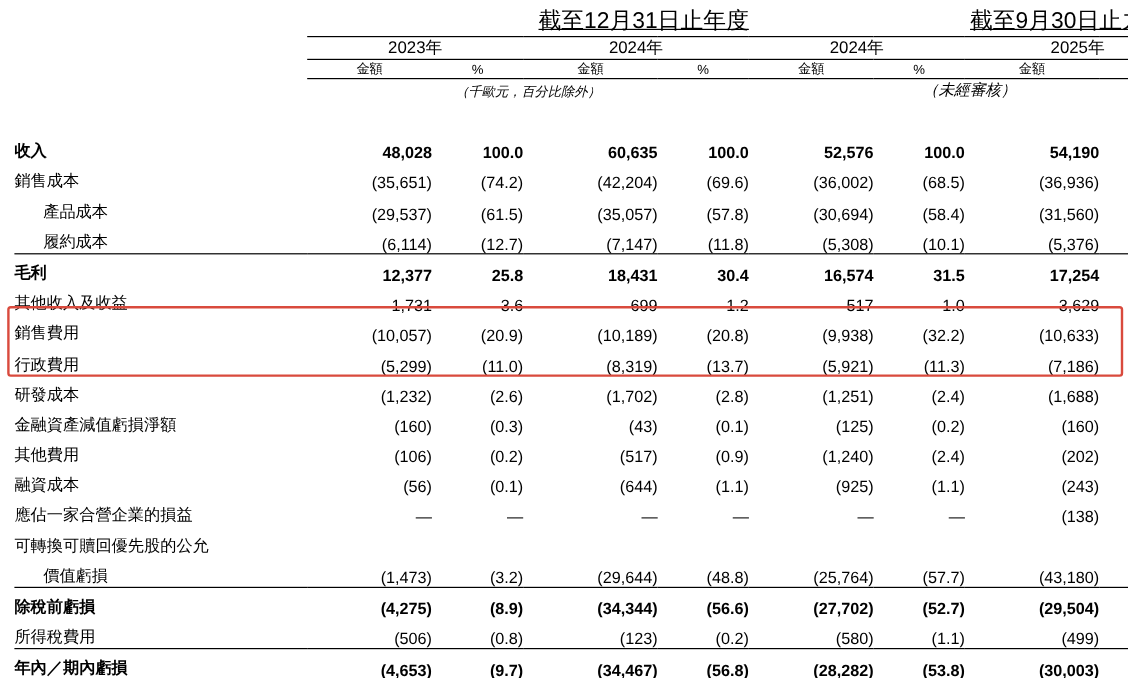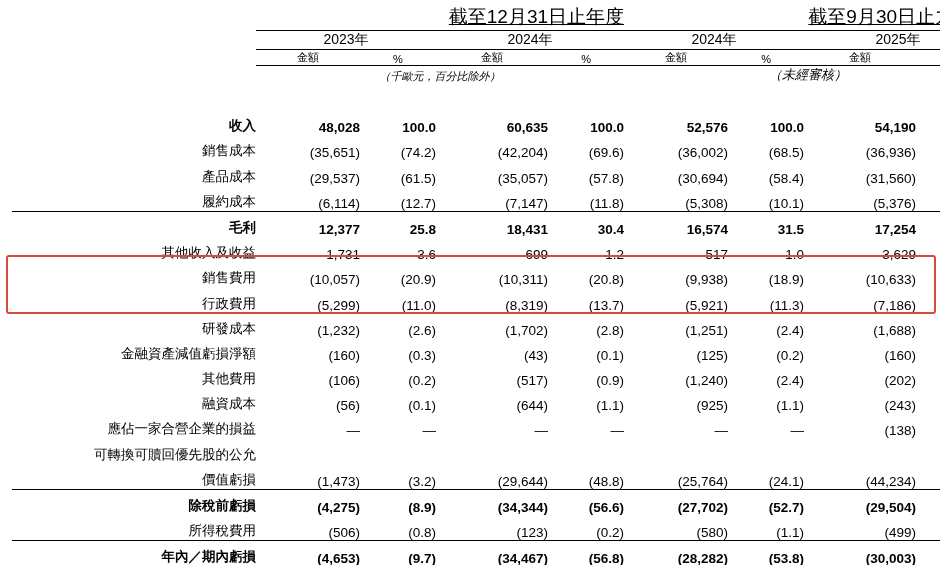--- a/index.html
+++ b/index.html
@@ -84,21 +84,21 @@
   }
   .unit-row td.unaud {
     text-align: center;
     font-style: italic;
     font-size: 13px;
   }
   .spacer-row td { height: 26px; }
 
   tr.data td { height: 25.2px; }
   td.label {
-    text-align: right;
+    text-align: left;
     white-space: nowrap;
     padding-left: 2px;
     margin-left: 40px;
   }
   td.num, td.pct {
     text-align: right;
     padding-right: 12px;
     font-variant-numeric: tabular-nums;
     white-space: nowrap;
   }
@@ -232,24 +232,24 @@
           <td class="pct">1.2</td>
           <td class="num">517</td>
           <td class="pct">1.0</td>
           <td class="num">3,629</td>
           <td class="pct">6.7</td>
         </tr>
         <tr class="data">
           <td class="label">銷售費用</td>
           <td class="num">(10,057)</td>
           <td class="pct">(20.9)</td>
-          <td class="num">(10,311)</td>
+          <td class="num">(10,189)</td>
           <td class="pct">(20.8)</td>
           <td class="num">(9,938)</td>
-          <td class="pct">(18.9)</td>
+          <td class="pct">(32.2)</td>
           <td class="num">(10,633)</td>
           <td class="pct">(19.6)</td>
         </tr>
         <tr class="data">
           <td class="label">行政費用</td>
           <td class="num">(5,299)</td>
           <td class="pct">(11.0)</td>
           <td class="num">(8,319)</td>
           <td class="pct">(13.7)</td>
           <td class="num">(5,921)</td>
@@ -323,22 +323,22 @@
           <td class="num"></td>
           <td class="pct"></td>
         </tr>
         <tr class="data indent1 rule-bottom">
           <td class="label">價值虧損</td>
           <td class="num">(1,473)</td>
           <td class="pct">(3.2)</td>
           <td class="num">(29,644)</td>
           <td class="pct">(48.8)</td>
           <td class="num">(25,764)</td>
-          <td class="pct">(24.1)</td>
-          <td class="num">(44,234)</td>
+          <td class="pct">(57.7)</td>
+          <td class="num">(43,180)</td>
           <td class="pct">(55.6)</td>
         </tr>
         <tr class="data bold">
           <td class="label">除稅前虧損</td>
           <td class="num">(4,275)</td>
           <td class="pct">(8.9)</td>
           <td class="num">(34,344)</td>
           <td class="pct">(56.6)</td>
           <td class="num">(27,702)</td>
           <td class="pct">(52.7)</td>

